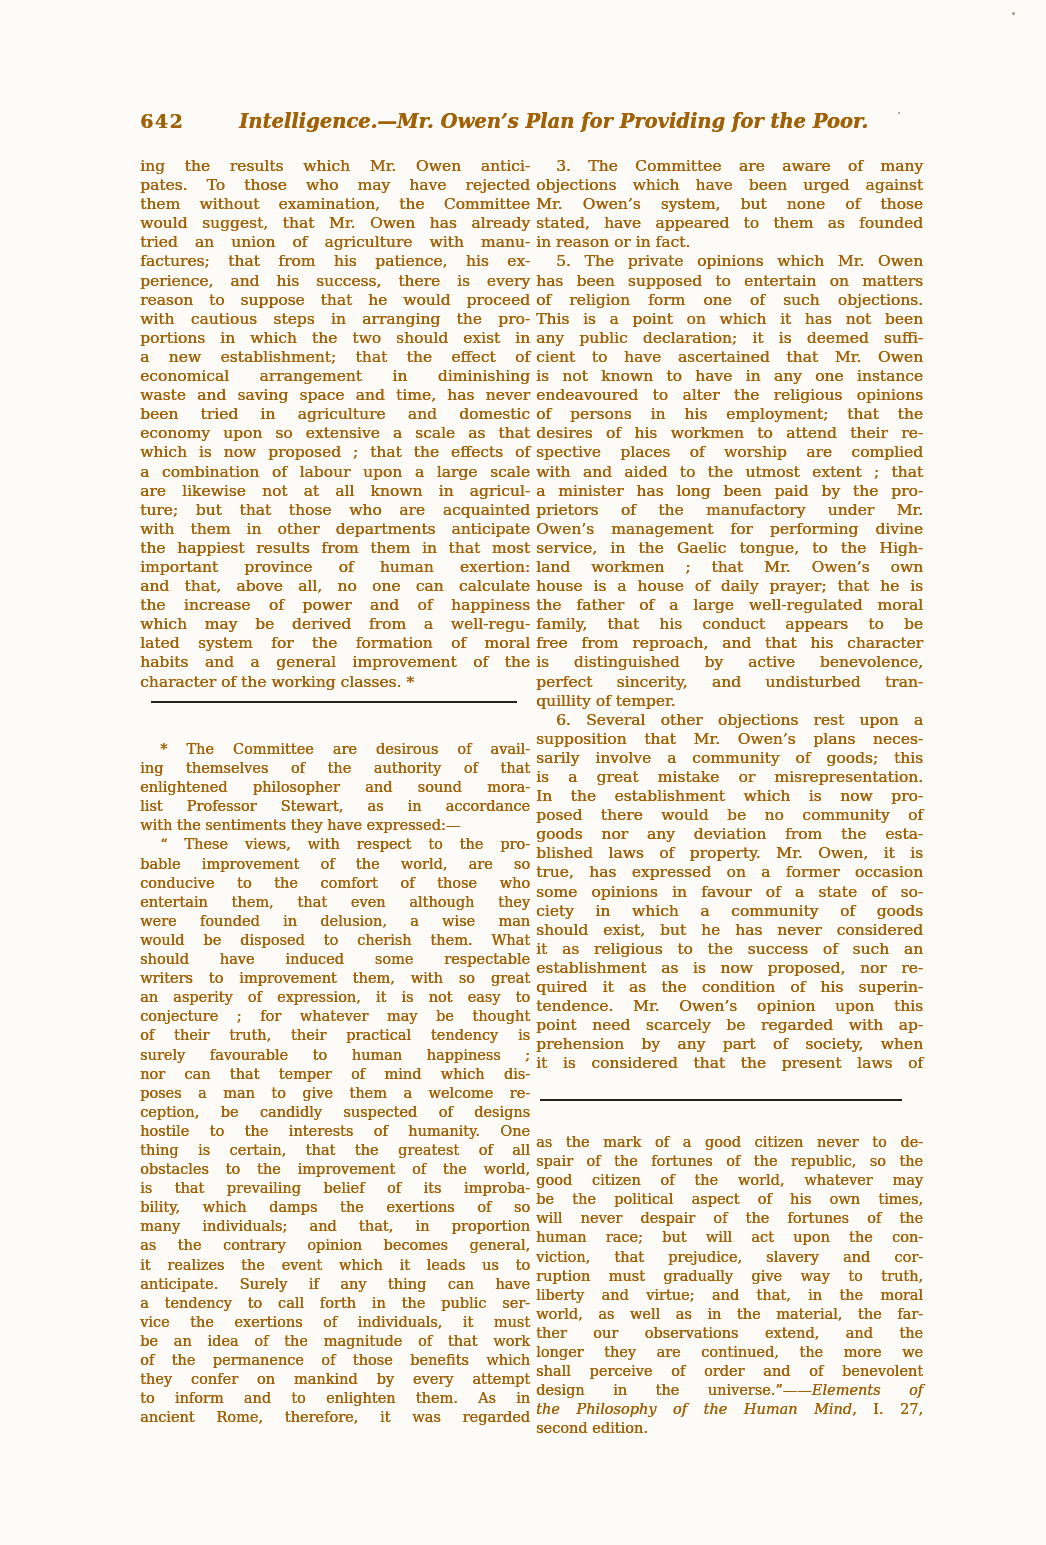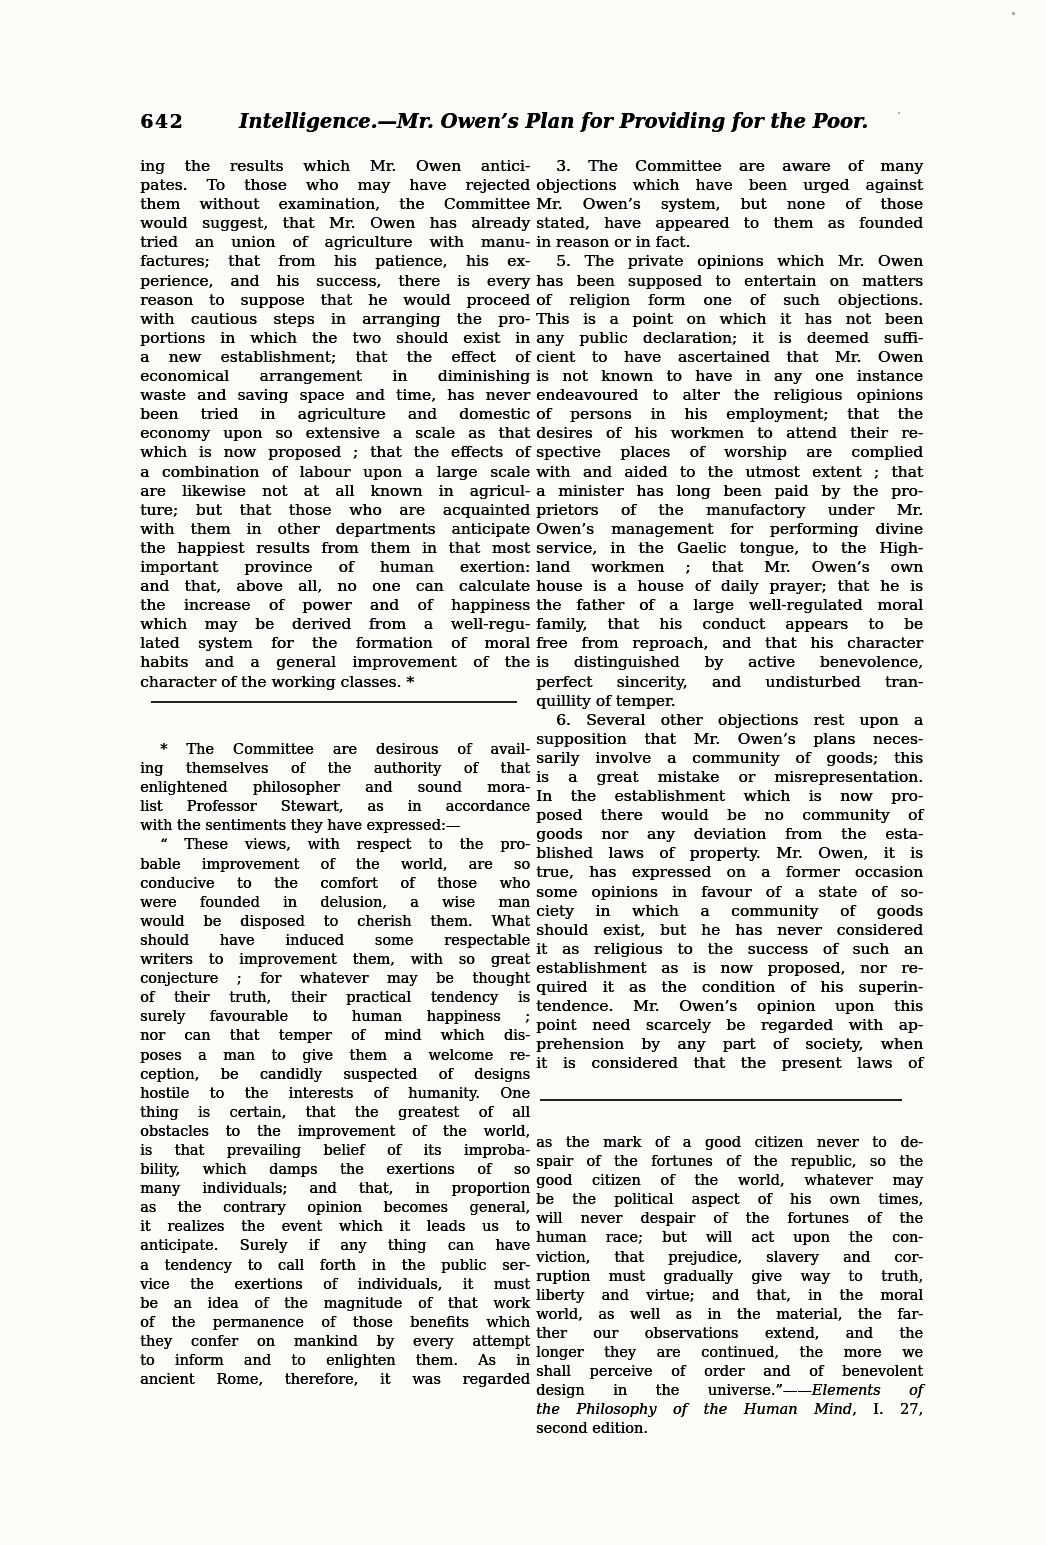--- a/index.html
+++ b/index.html
@@ -5,21 +5,21 @@
   html, body { margin: 0; padding: 0; }
   body {
     width: 1046px; height: 1545px;
     background: #f2f0ec;
     font-family: "DejaVu Serif", "Liberation Serif", serif;
   }
   .page {
     position: relative;
     width: 1046px; height: 1545px;
     background: #fcfbf7;
-    color: #000000;
+    color: #a16207;
     overflow: hidden;
     text-shadow: 0.4px 0 0 currentColor; 
   }
   .header {
     position: absolute;
     top: 110px; left: 140px; width: 783px;
     display: flex; align-items: baseline;
   }
   .pagenum {
     font-weight: bold; font-size: 19px; letter-spacing: 1.5px;
@@ -112,24 +112,26 @@
           <div class="line">* The Committee are desirous of avail-</div>
           <div class="line">ing themselves of the authority of that</div>
           <div class="line">enlightened philosopher and sound mora-</div>
           <div class="line">list Professor Stewart, as in accordance</div>
           <div class="line last">with the sentiments they have expressed:—</div>
         </div>
         <div class="para indent">
           <div class="line">“ These views, with respect to the pro-</div>
           <div class="line">bable improvement of the world, are so</div>
           <div class="line">conducive to the comfort of those who</div>
+          <div class="line">entertain them, that even although they</div>
           <div class="line">were founded in delusion, a wise man</div>
           <div class="line">would be disposed to cherish them. What</div>
           <div class="line">should have induced some respectable</div>
           <div class="line">writers to improvement them, with so great</div>
+          <div class="line">an asperity of expression, it is not easy to</div>
           <div class="line">conjecture ; for whatever may be thought</div>
           <div class="line">of their truth, their practical tendency is</div>
           <div class="line">surely favourable to human happiness ;</div>
           <div class="line">nor can that temper of mind which dis-</div>
           <div class="line">poses a man to give them a welcome re-</div>
           <div class="line">ception, be candidly suspected of designs</div>
           <div class="line">hostile to the interests of humanity. One</div>
           <div class="line">thing is certain, that the greatest of all</div>
           <div class="line">obstacles to the improvement of the world,</div>
           <div class="line">is that prevailing belief of its improba-</div>

